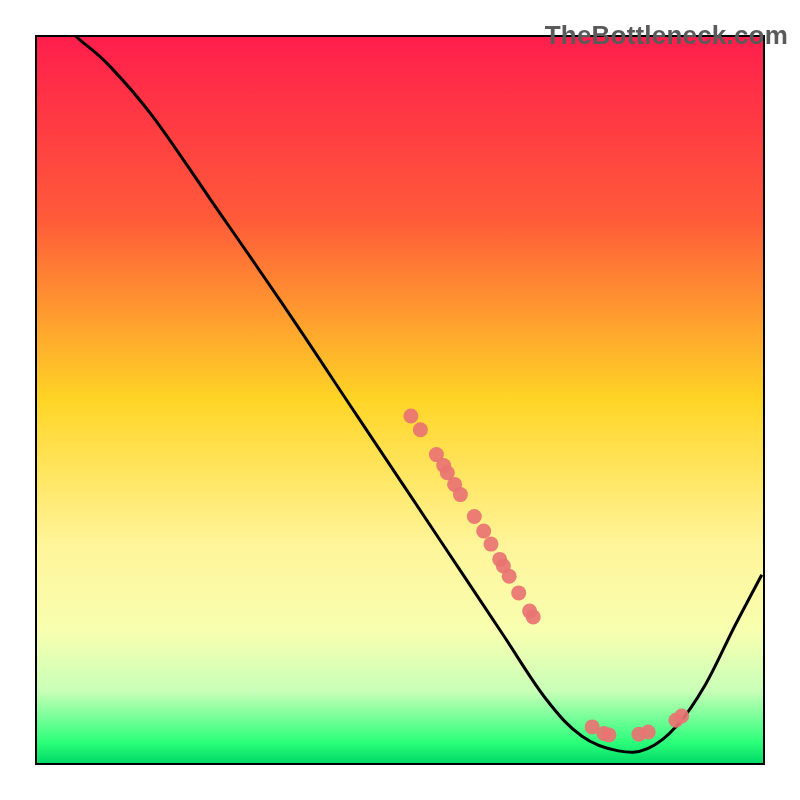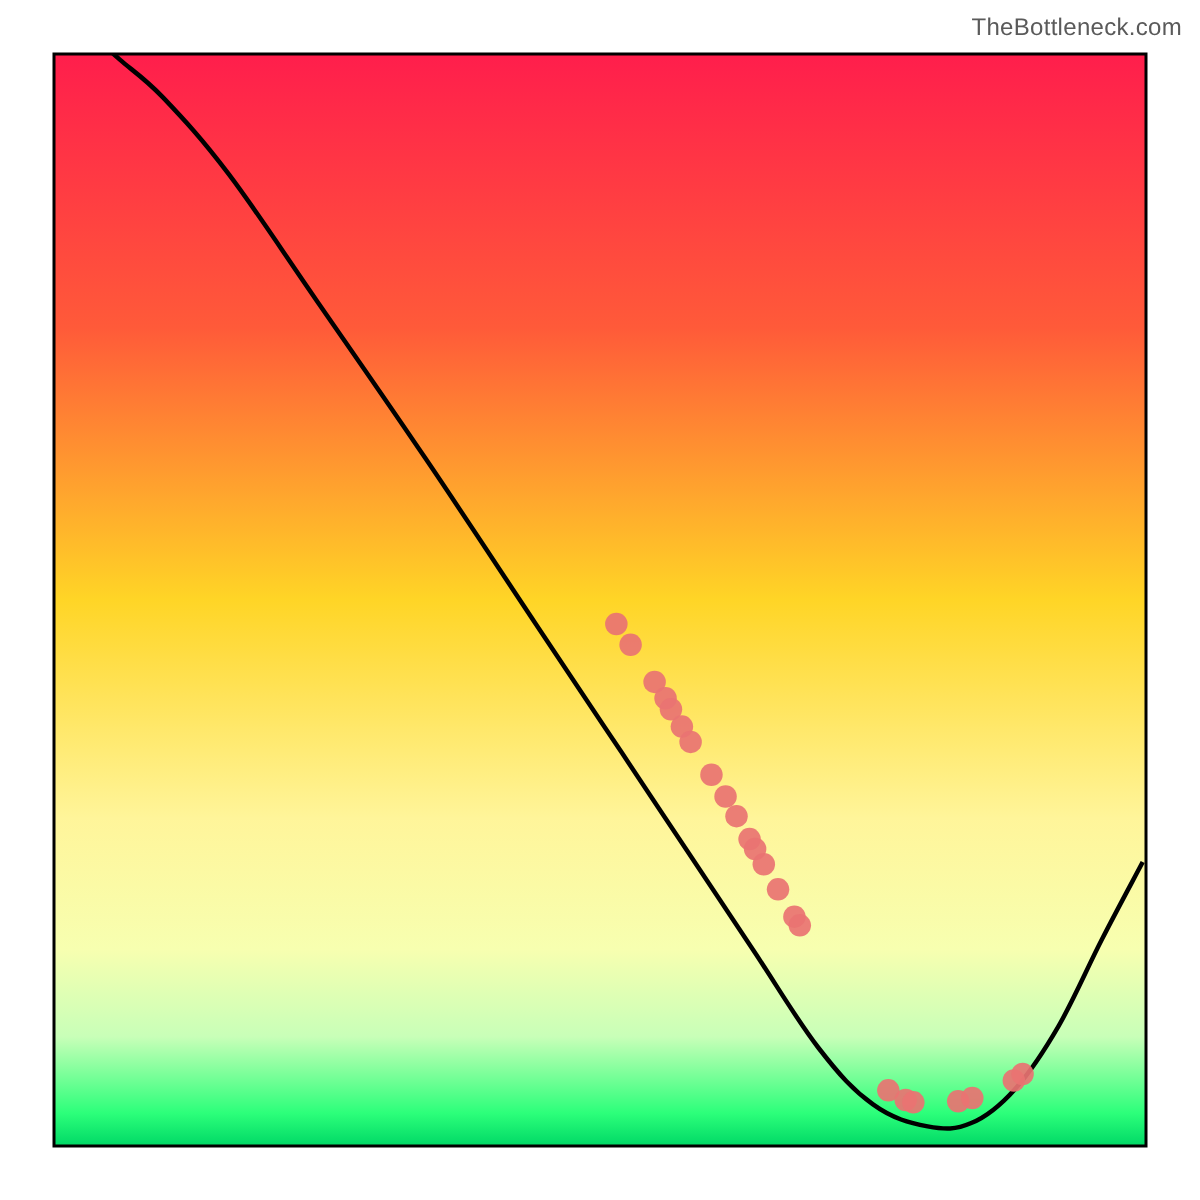--- a/index.html
+++ b/index.html
@@ -11,24 +11,24 @@
     background: #fff;
     font-family: Arial, Helvetica, sans-serif;
   }
   .frame {
     position: relative;
     width: 800px;
     height: 800px;
   }
   .attrib {
     position: absolute;
-    top: 10px;
+    top: 20px;
     right: 12px;
-    font-size: 16px;
-    font-weight: 400;
+    font-size: 26px;
+    font-weight: 700;
     color: #5a5a5a;
     letter-spacing: 0.2px;
   }
   svg {
     display: block;
   }
 </style>
 </head>
 <body>
 

